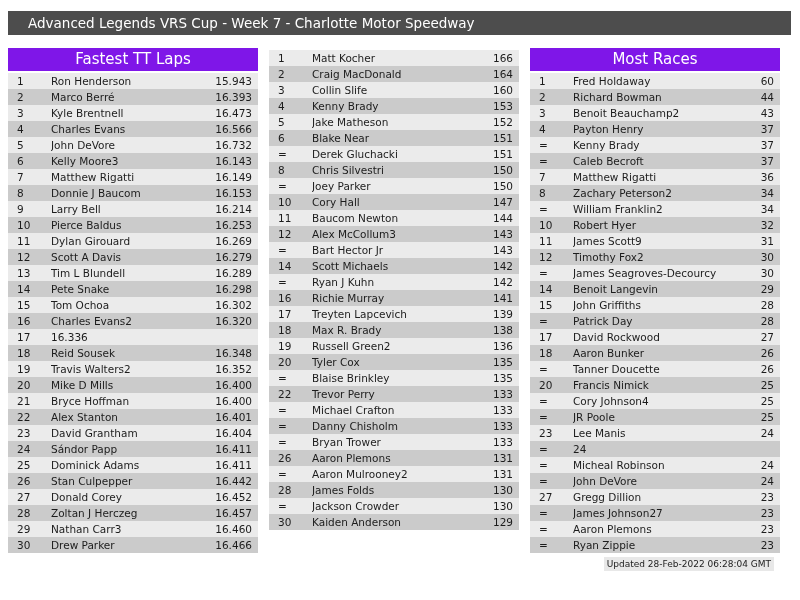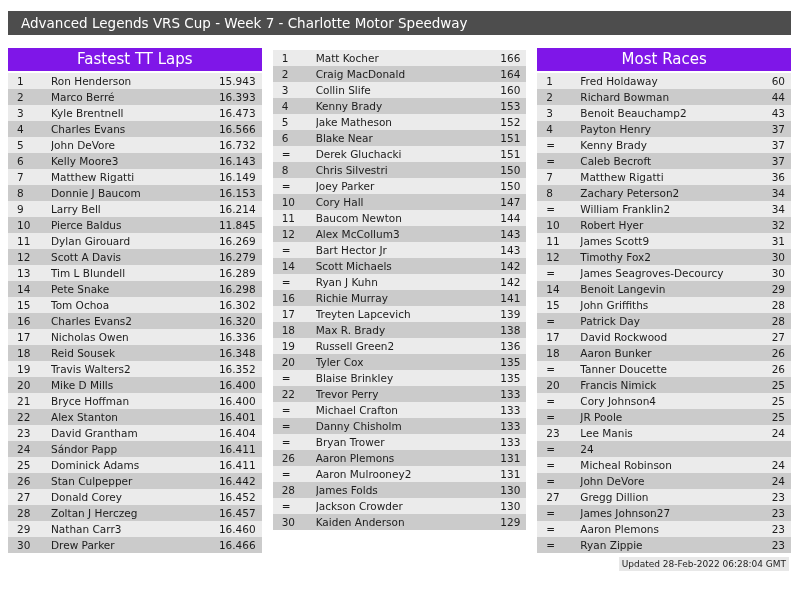--- a/index.html
+++ b/index.html
@@ -10,27 +10,27 @@
     position: relative;
     overflow: hidden;
   }
   .title-bar {
     position: absolute;
     left: 8px; top: 11px; right: 9px;
     height: 24px; line-height: 24px;
     background: #4d4d4d;
     color: #ffffff;
     font-size: 13.5px;
-    padding-left: 13px;
+    padding-left: 20px;
     white-space: nowrap;
     box-sizing: border-box;
   }
   .tables {
     position: absolute;
-    left: 8px; top: 48px; right: 9px;
+    left: 8px; top: 48px; right: 20px;
     display: flex;
     gap: 11px;
   }
   .board { flex: 1 1 0; min-width: 0; }
   .board h2 {
     margin: 0;
     height: 23px; line-height: 23px;
     background: #7f16e8;
     color: #ffffff;
     font-size: 15px;
@@ -45,21 +45,21 @@
     color: #1c1c1c;
     white-space: nowrap;
   }
   .row:nth-child(odd)  { background: #ebebeb; }
   .row:nth-child(even) { background: #cbcbcb; }
   .rank  { width: 34px; padding-left: 9px; flex: none; }
   .name  { flex: 1 1 auto; overflow: hidden; }
   .value { flex: none; text-align: right; padding-right: 6px; }
   .footer {
     position: absolute;
-    right: 11px; top: 557px;
+    right: 26px; top: 557px;
     background: #e8e8e8;
     color: #222222;
     font-size: 9px;
     padding: 2px 3px;
     white-space: nowrap;
   }
 </style>
 </head>
 <body>
 
@@ -110,21 +110,21 @@
           <span class="value">16.153</span>
         </div>
         <div class="row">
           <span class="rank">9</span>
           <span class="name">Larry Bell</span>
           <span class="value">16.214</span>
         </div>
         <div class="row">
           <span class="rank">10</span>
           <span class="name">Pierce Baldus</span>
-          <span class="value">11.845</span>
+          <span class="value">16.253</span>
         </div>
         <div class="row">
           <span class="rank">11</span>
           <span class="name">Dylan Girouard</span>
           <span class="value">16.269</span>
         </div>
         <div class="row">
           <span class="rank">12</span>
           <span class="name">Scott A Davis</span>
           <span class="value">16.279</span>
@@ -144,21 +144,20 @@
           <span class="name">Tom Ochoa</span>
           <span class="value">16.302</span>
         </div>
         <div class="row">
           <span class="rank">16</span>
           <span class="name">Charles Evans2</span>
           <span class="value">16.320</span>
         </div>
         <div class="row">
           <span class="rank">17</span>
-          <span class="name">Nicholas Owen</span>
           <span class="value">16.336</span>
         </div>
         <div class="row">
           <span class="rank">18</span>
           <span class="name">Reid Sousek</span>
           <span class="value">16.348</span>
         </div>
         <div class="row">
           <span class="rank">19</span>
           <span class="name">Travis Walters2</span>

